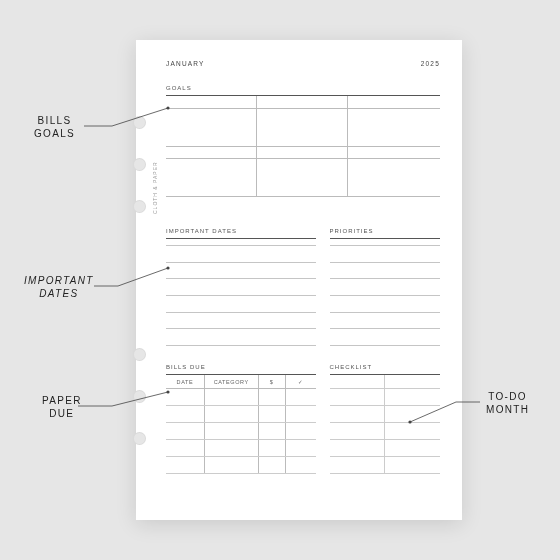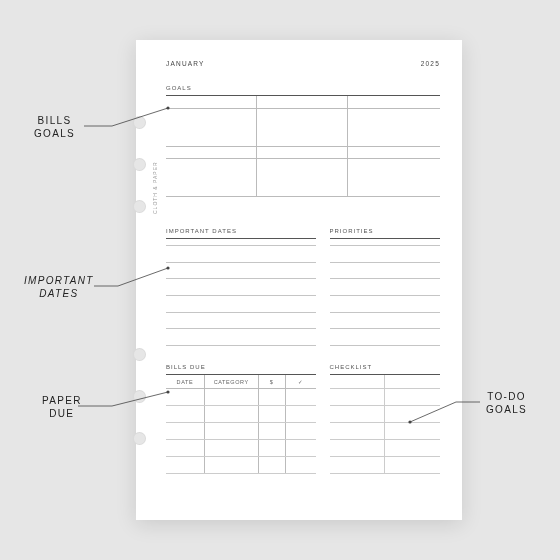--- a/index.html
+++ b/index.html
@@ -278,21 +278,21 @@
   <div class="side-text">CLOTH &amp; PAPER</div>
 </div>
 
 <div class="callout" style="left:34px; top:114px; white-space:pre;">BILLS
 GOALS</div>
 <div class="callout" style="left:24px; top:274px; white-space:pre;font-style:italic;">IMPORTANT
 DATES</div>
 <div class="callout" style="left:42px; top:394px; white-space:pre;">PAPER
 DUE</div>
 <div class="callout" style="left:486px; top:390px; white-space:pre;">TO-DO
-GOALS</div>
+MONTH</div>
 
 <svg class="leader" style="left:0;top:0;width:560px;height:560px">
   <line x1="84" y1="126" x2="112" y2="126"></line>
   <line x1="112" y1="126" x2="168" y2="108"></line>
   <circle cx="168" cy="108" r="1.6"></circle>
 
   <line x1="94" y1="286" x2="118" y2="286"></line>
   <line x1="118" y1="286" x2="168" y2="268"></line>
   <circle cx="168" cy="268" r="1.6"></circle>
 

